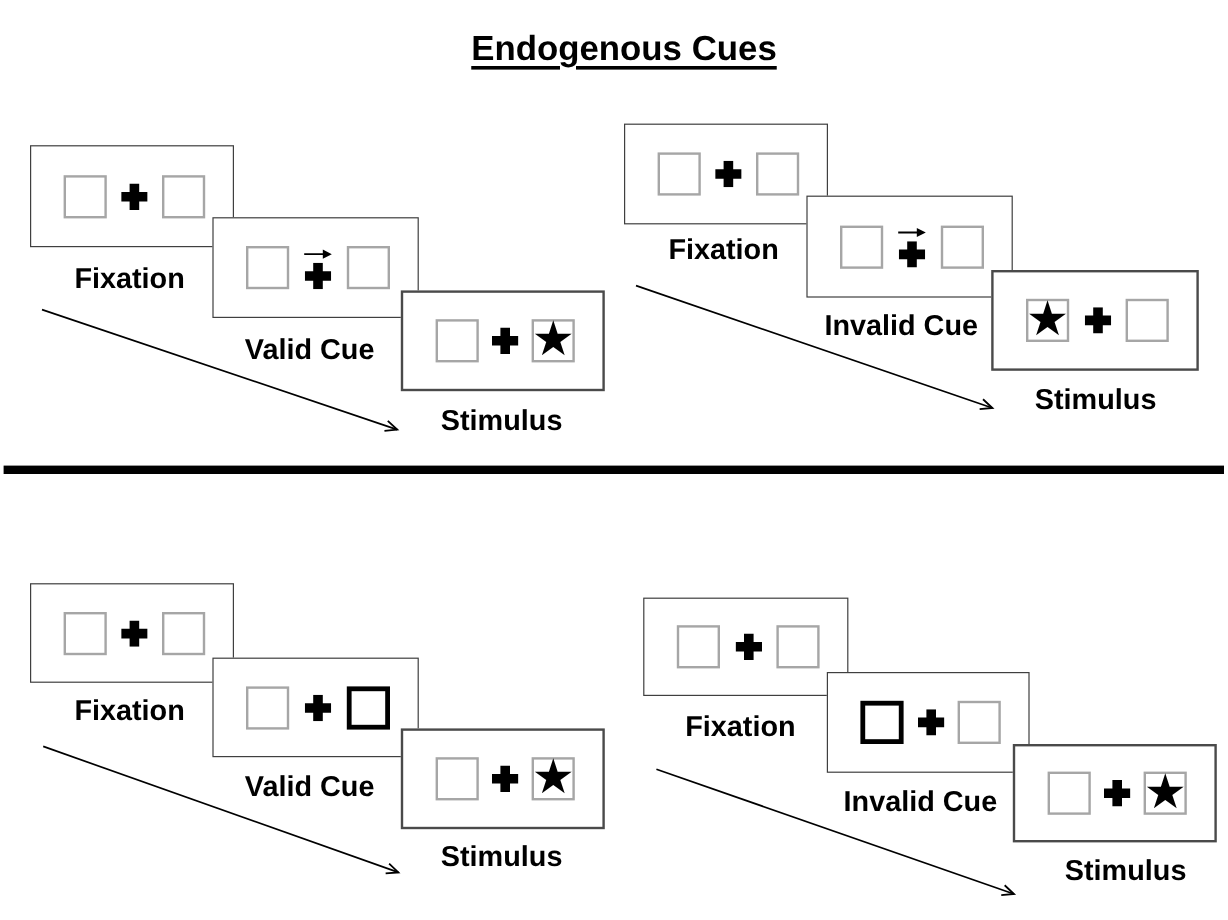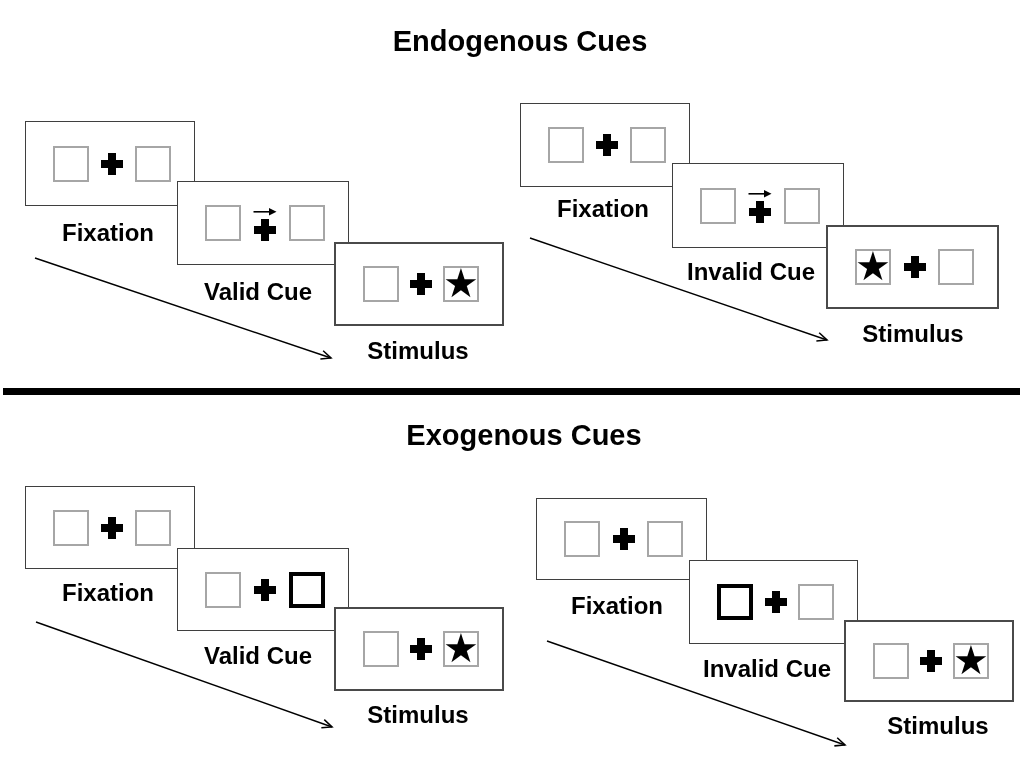--- a/index.html
+++ b/index.html
@@ -1,20 +1,20 @@
 <!DOCTYPE html>
 <html><head>
 <meta charset="utf-8">
 <style>
   html,body{margin:0;padding:0;background:#ffffff;}
   .stage{position:relative;width:1023px;height:767px;background:#ffffff;overflow:hidden;
          font-family:"Liberation Sans",sans-serif;color:#000;}
   .section-title{position:absolute;transform:translateX(-50%);font-size:29px;font-weight:700;
 phone         white-space:nowrap;}
-  .section-title .u{text-decoration-thickness:3px;text-underline-offset:5px;}
+  .section-title .u{text-decoration:underline;text-decoration-thickness:3px;text-underline-offset:5px;}
   .divider{position:absolute;background:#000;}
   .group{position:absolute;}
   .panel{position:absolute;background:#fff;border:1px solid #3f3f3f;box-sizing:border-box;
          display:flex;align-items:center;justify-content:space-between;padding:0 23px 0 27px;}
   .panel.stimulus{border-width:2px;border-color:#4a4a4a;}
   .sq{width:36px;height:36px;border:2px solid #a6a6a6;box-sizing:border-box;
       display:flex;align-items:center;justify-content:center;flex:0 0 auto;}
   .sq.bold{border:4px solid #000;}
   .ctr{width:24px;display:flex;flex-direction:column;align-items:center;gap:3px;flex:0 0 auto;}
   .star{font-family:"DejaVu Sans",sans-serif;font-size:40px;line-height:36px;margin-top:-3px;}
@@ -117,23 +117,20 @@
         </div>
       <div class="sq"></div>
     </div>
     <div class="plabel" style="left:83px;top:92px">Fixation</div>
     <div class="plabel" style="left:231px;top:155px">Invalid Cue</div>
     <div class="plabel" style="left:393px;top:217px">Stimulus</div>
   </div>
 
   <div class="divider" style="left:3px;top:388px;width:1017px;height:7px"></div>
 
-  <div class="section-title" style="left:524px;top:419px">
-    <span class="u">Exogenous Cues</span>
-  </div>
 
   <div class="group" style="left:25px;top:486px;width:490px;height:260px">
     <svg class="seq-arrow" style="left:0;top:124px" width="330" height="130">
       <line x1="11" y1="12" x2="307" y2="117" stroke="#000" stroke-width="1.4" marker-end="url(#ah)"></line>
     </svg>
     <div class="panel" style="left:0;top:0;width:170px;height:83px">
       <div class="sq"></div>
       <div class="ctr">
           <svg width="22" height="22" viewBox="0 0 22 22">
             <path d="M7 0 H15 V7 H22 V15 H15 V22 H7 V15 H0 V7 H7 Z" fill="#000"></path>

